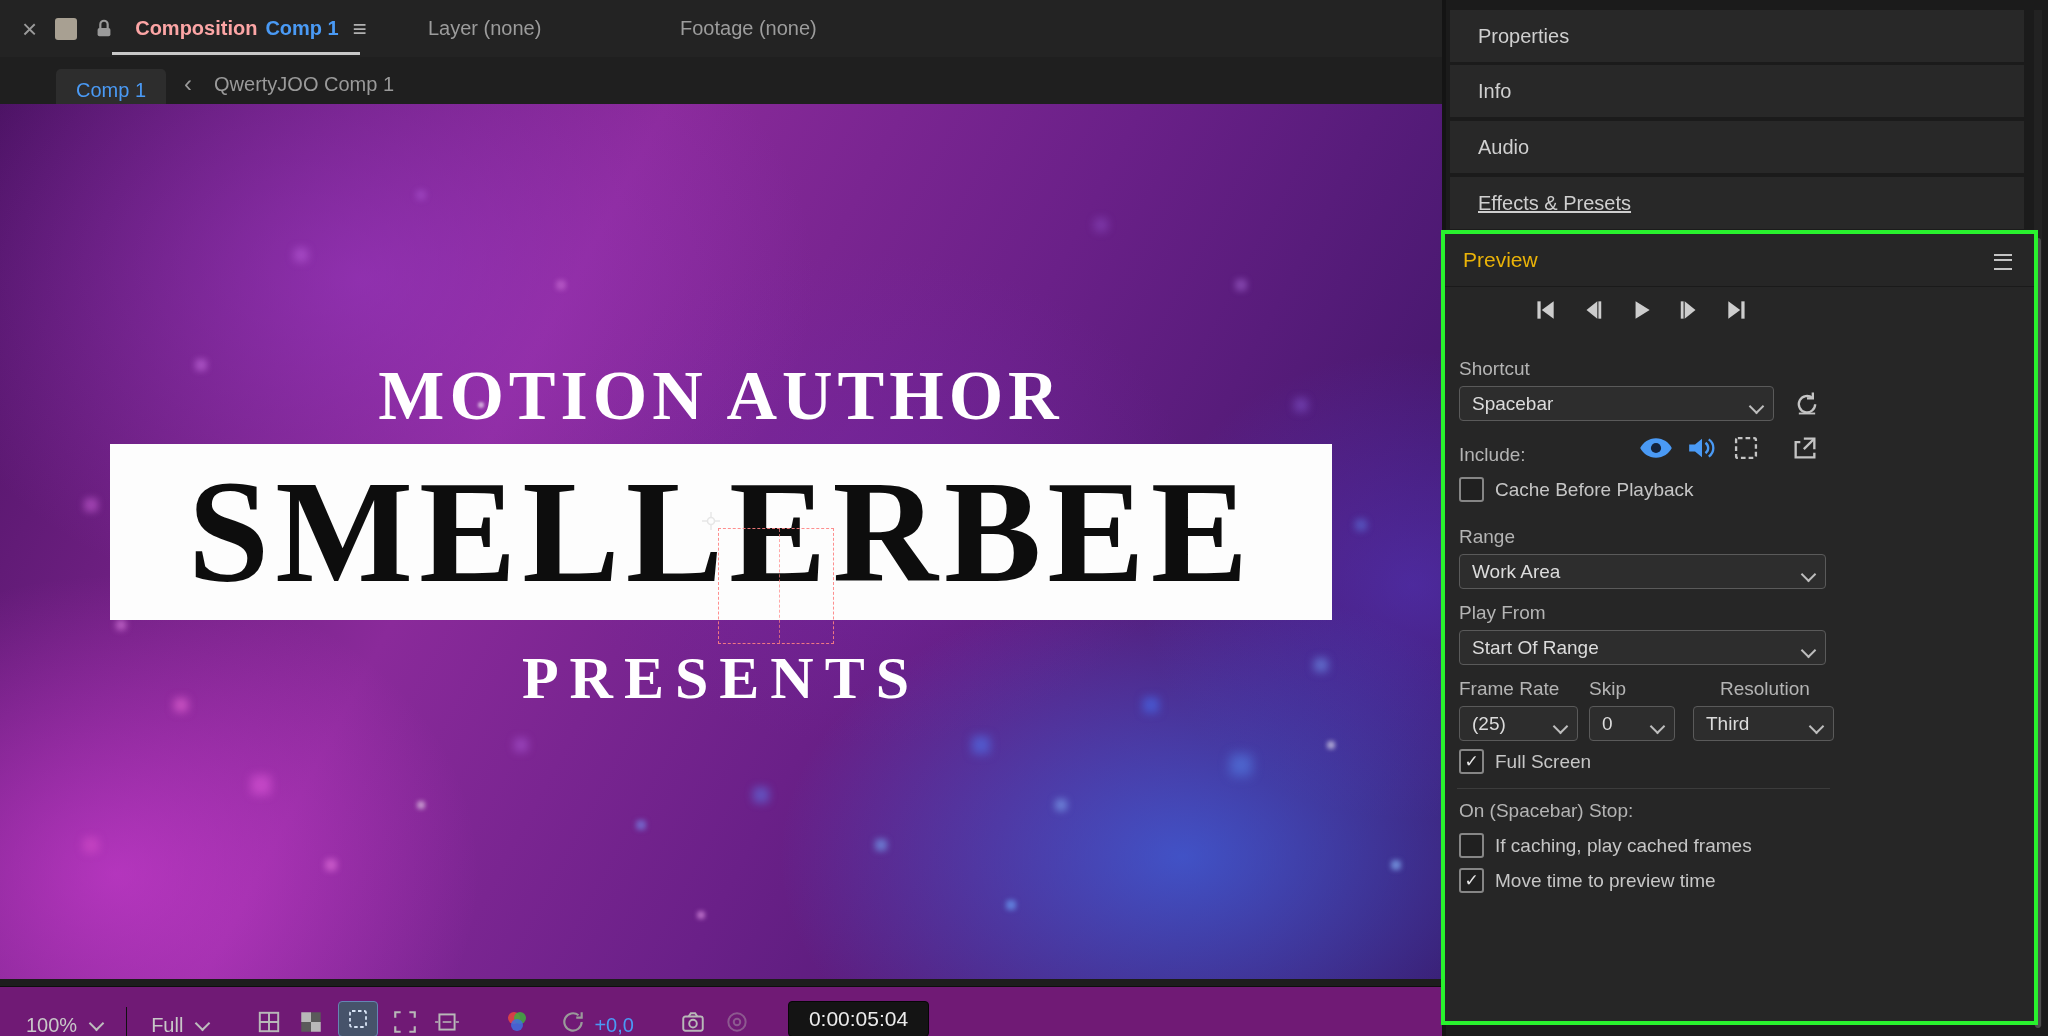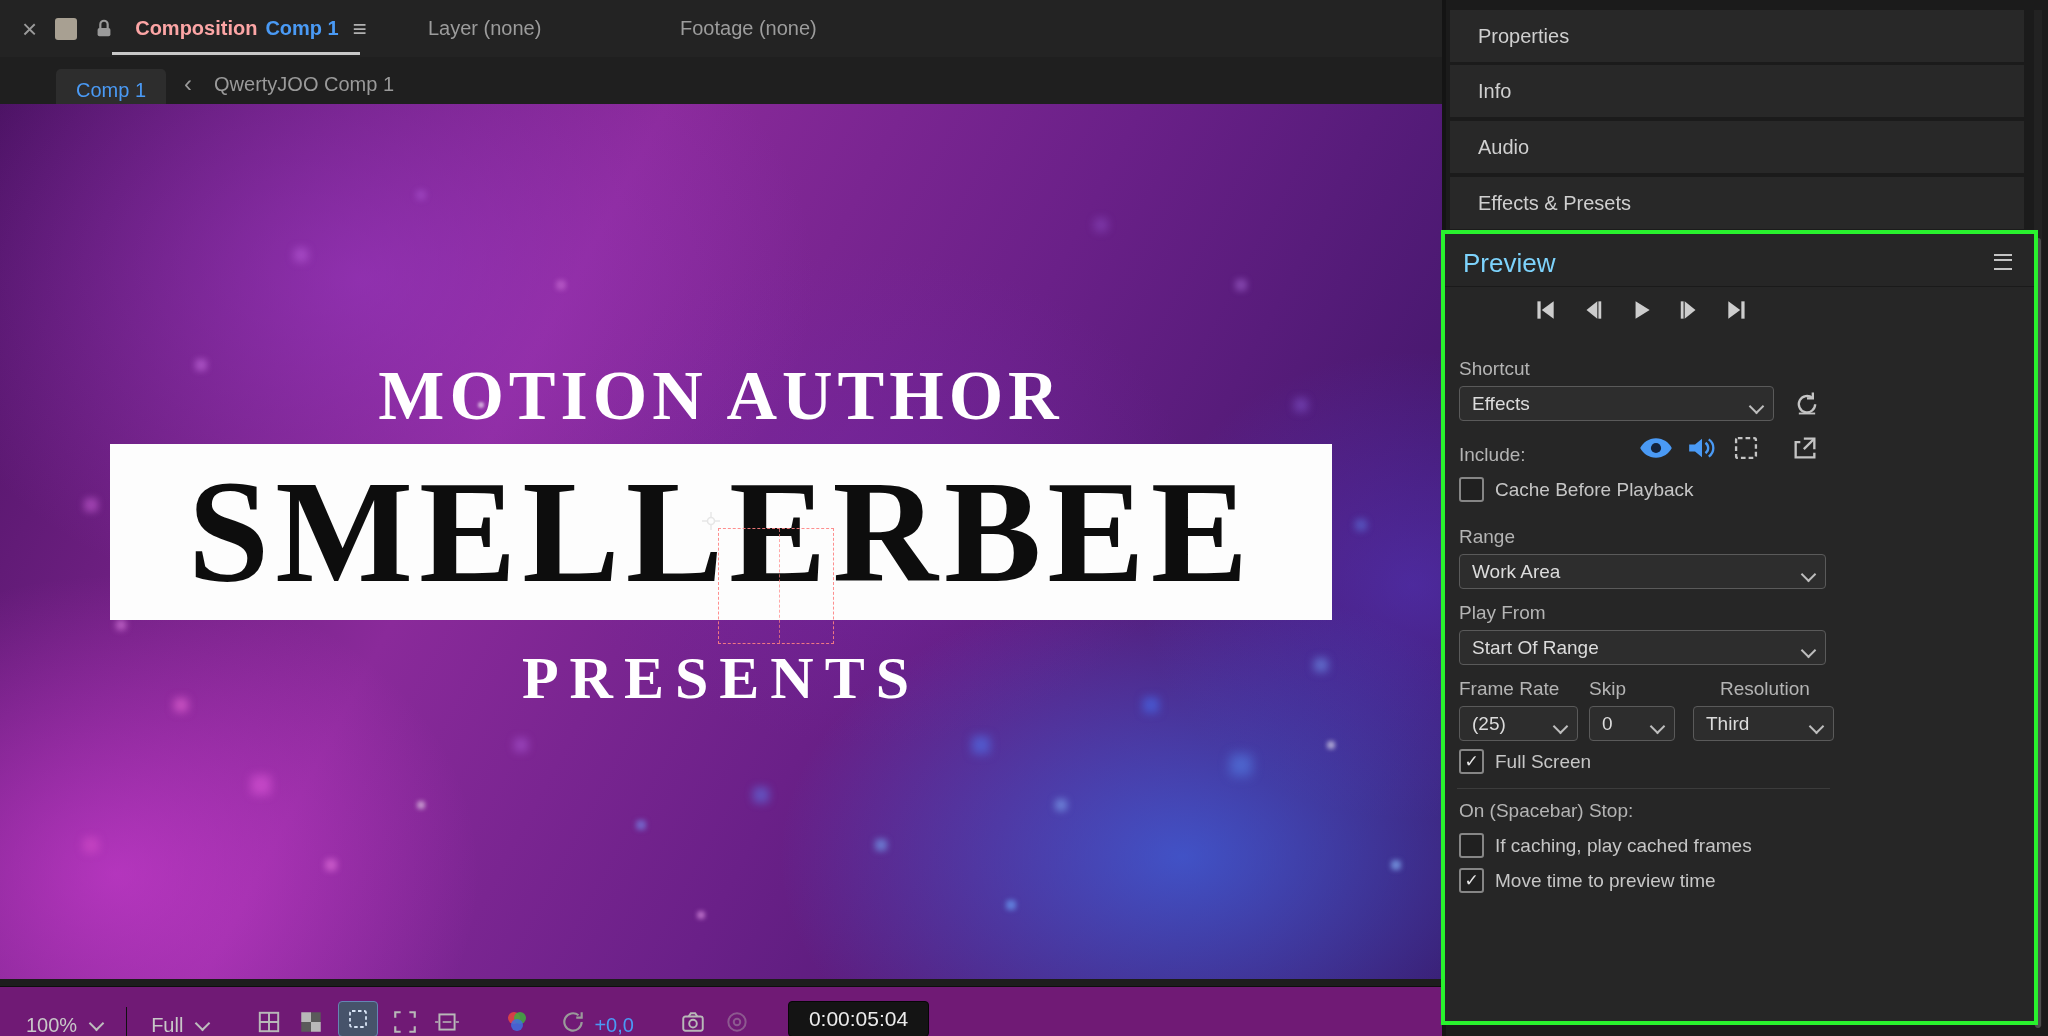--- a/index.html
+++ b/index.html
@@ -83,21 +83,21 @@
            border-left:4px solid #141414;box-sizing:border-box;}
   .side-row{position:absolute;left:4px;right:24px;height:52px;background:#282828;
             display:flex;align-items:center;padding-left:28px;font-size:20px;color:#cfcfcf;}
   .scrolltrack{position:absolute;right:6px;top:10px;width:8px;height:1016px;background:#222;}
   .scrollthumb{position:absolute;left:1px;top:228px;width:6px;height:790px;background:#4c4c4c;border-radius:3px;}
 
   
   .preview{position:absolute;left:1441px;top:230px;width:597px;height:795px;box-sizing:border-box;
            border:4px solid #29f12e;background:#262626;z-index:5;}
   .pv-header{position:absolute;left:0;top:0;right:0;height:52px;border-bottom:1px solid #1a1a1a;}
-  .pv-title{position:absolute;left:18px;top:14px;font-size:26px;color:#7dd3fc;}
+  .pv-title{position:absolute;left:18px;top:14px;font-size:21px;color:#eab308;}
   .hamb{position:absolute;right:22px;top:20px;width:18px;height:12px;
         border-top:2px solid #c4c4c4;border-bottom:2px solid #c4c4c4;}
   .hamb::after{content:"";position:absolute;left:0;right:0;top:3px;border-top:2px solid #c4c4c4;}
   .transport{position:absolute;left:86px;top:62px;display:flex;align-items:center;gap:20px;}
   .tr-btn{width:28px;height:28px;display:flex;align-items:center;justify-content:center;}
   .lbl{position:absolute;font-size:19px;color:#b4b4b4;}
   .dd{position:absolute;height:35px;background:#2d2d2d;border:1px solid #5a5a5a;border-radius:4px;
       box-sizing:border-box;display:flex;align-items:center;padding:0 30px 0 12px;
       color:#dcdcdc;font-size:19px;white-space:nowrap;overflow:hidden;}
   .dd .chev{position:absolute;right:11px;top:14px;margin:0;}
@@ -237,21 +237,21 @@
   <div class="sidebar">
     <div class="side-row" style="top:10px;">
       <span>Properties</span>
     </div>
     <div class="side-row" style="top:65px;">
       <span>Info</span>
     </div>
     <div class="side-row" style="top:121px;">
       <span>Audio</span>
     </div>
-    <div class="side-row" style="top:177px;">
+    <div class="side-row" style="top:177px;text-decoration:underline;">
       <span>Effects &amp; Presets</span>
     </div>
     <div class="scrolltrack">
       <div class="scrollthumb"></div>
     </div>
   </div>
 
   <div class="preview">
     <div class="pv-header">
       <span class="pv-title">Preview</span>
@@ -285,21 +285,21 @@
       <span class="tr-btn">
         <svg width="26" height="26" viewBox="0 0 24 24" fill="#cdcdcd">
             <path d="M4 4l11 8L4 20z"></path>
             <path d="M16 4h3v16h-3z"></path>
           </svg>
       </span>
     </div>
 
     <span class="lbl" style="left:14px;top:124px;">Shortcut</span>
     <div class="dd" style="left:14px;top:152px;width:315px;">
-      <span>Effects</span>
+      <span>Spacebar</span>
       <span class="chev"></span>
     </div>
     <span style="position:absolute;left:348px;top:155px;">
       <svg width="28" height="28" viewBox="0 0 24 24" fill="none" stroke="#c4c4c4" stroke-width="2">
           <path d="M19 13a7 7 0 1 1-2.3-5.2"></path>
           <path d="M17 3v5h-5"></path>
           <path d="M5 21h14" stroke-width="1.6"></path>
         </svg>
     </span>
 

